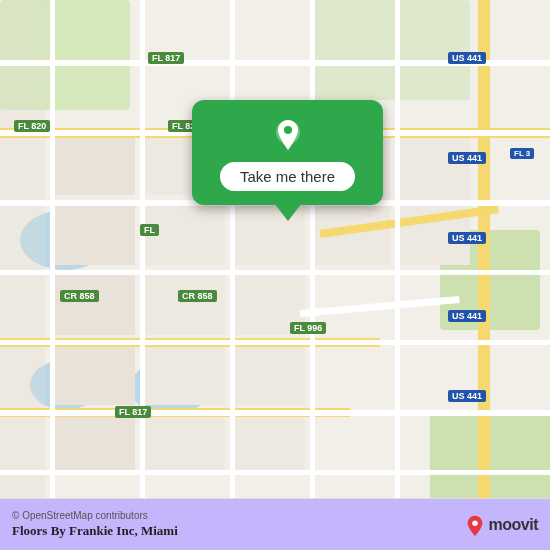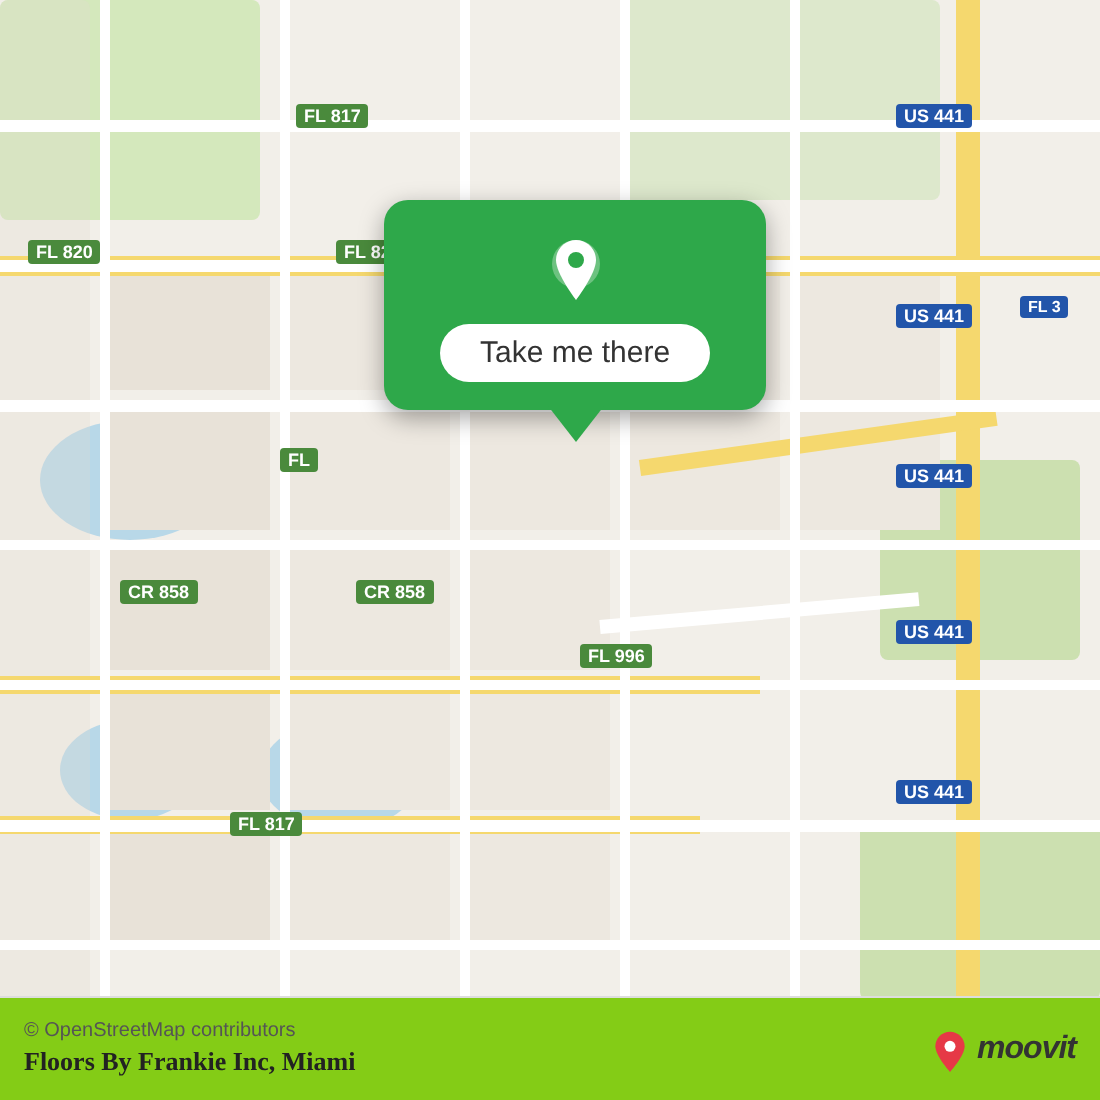--- a/index.html
+++ b/index.html
@@ -171,21 +171,21 @@
       white-space: nowrap;
     }
 
     
     .bottom-bar {
       position: absolute;
       bottom: 0;
       left: 0;
       width: 550px;
       height: 52px;
-      background-color: #84cc16;
+      background-color: #c4b5fd;
       border-top: 1px solid #ddd;
       display: flex;
       align-items: center;
       justify-content: space-between;
       padding: 0 12px;
       z-index: 200;
     }
 
     .attribution {
       font-size: 10px;
@@ -208,21 +208,20 @@
     .moovit-pin {
       width: 22px;
       height: 22px;
     }
 
     .moovit-text {
       font-size: 16px;
       font-weight: bold;
       color: #333;
       letter-spacing: -0.5px;
-      font-style: italic;
     }
   </style>
 </head>
 <body>
 
 <div id="map-container">
   <div class="map-bg"></div>
 
   <div class="green-area" style="top:0;left:0;width:130px;height:110px;background:#d4e8bc;"></div>
   <div class="green-area" style="top:0;left:310px;width:160px;height:100px;background:#dde8cc;"></div>

